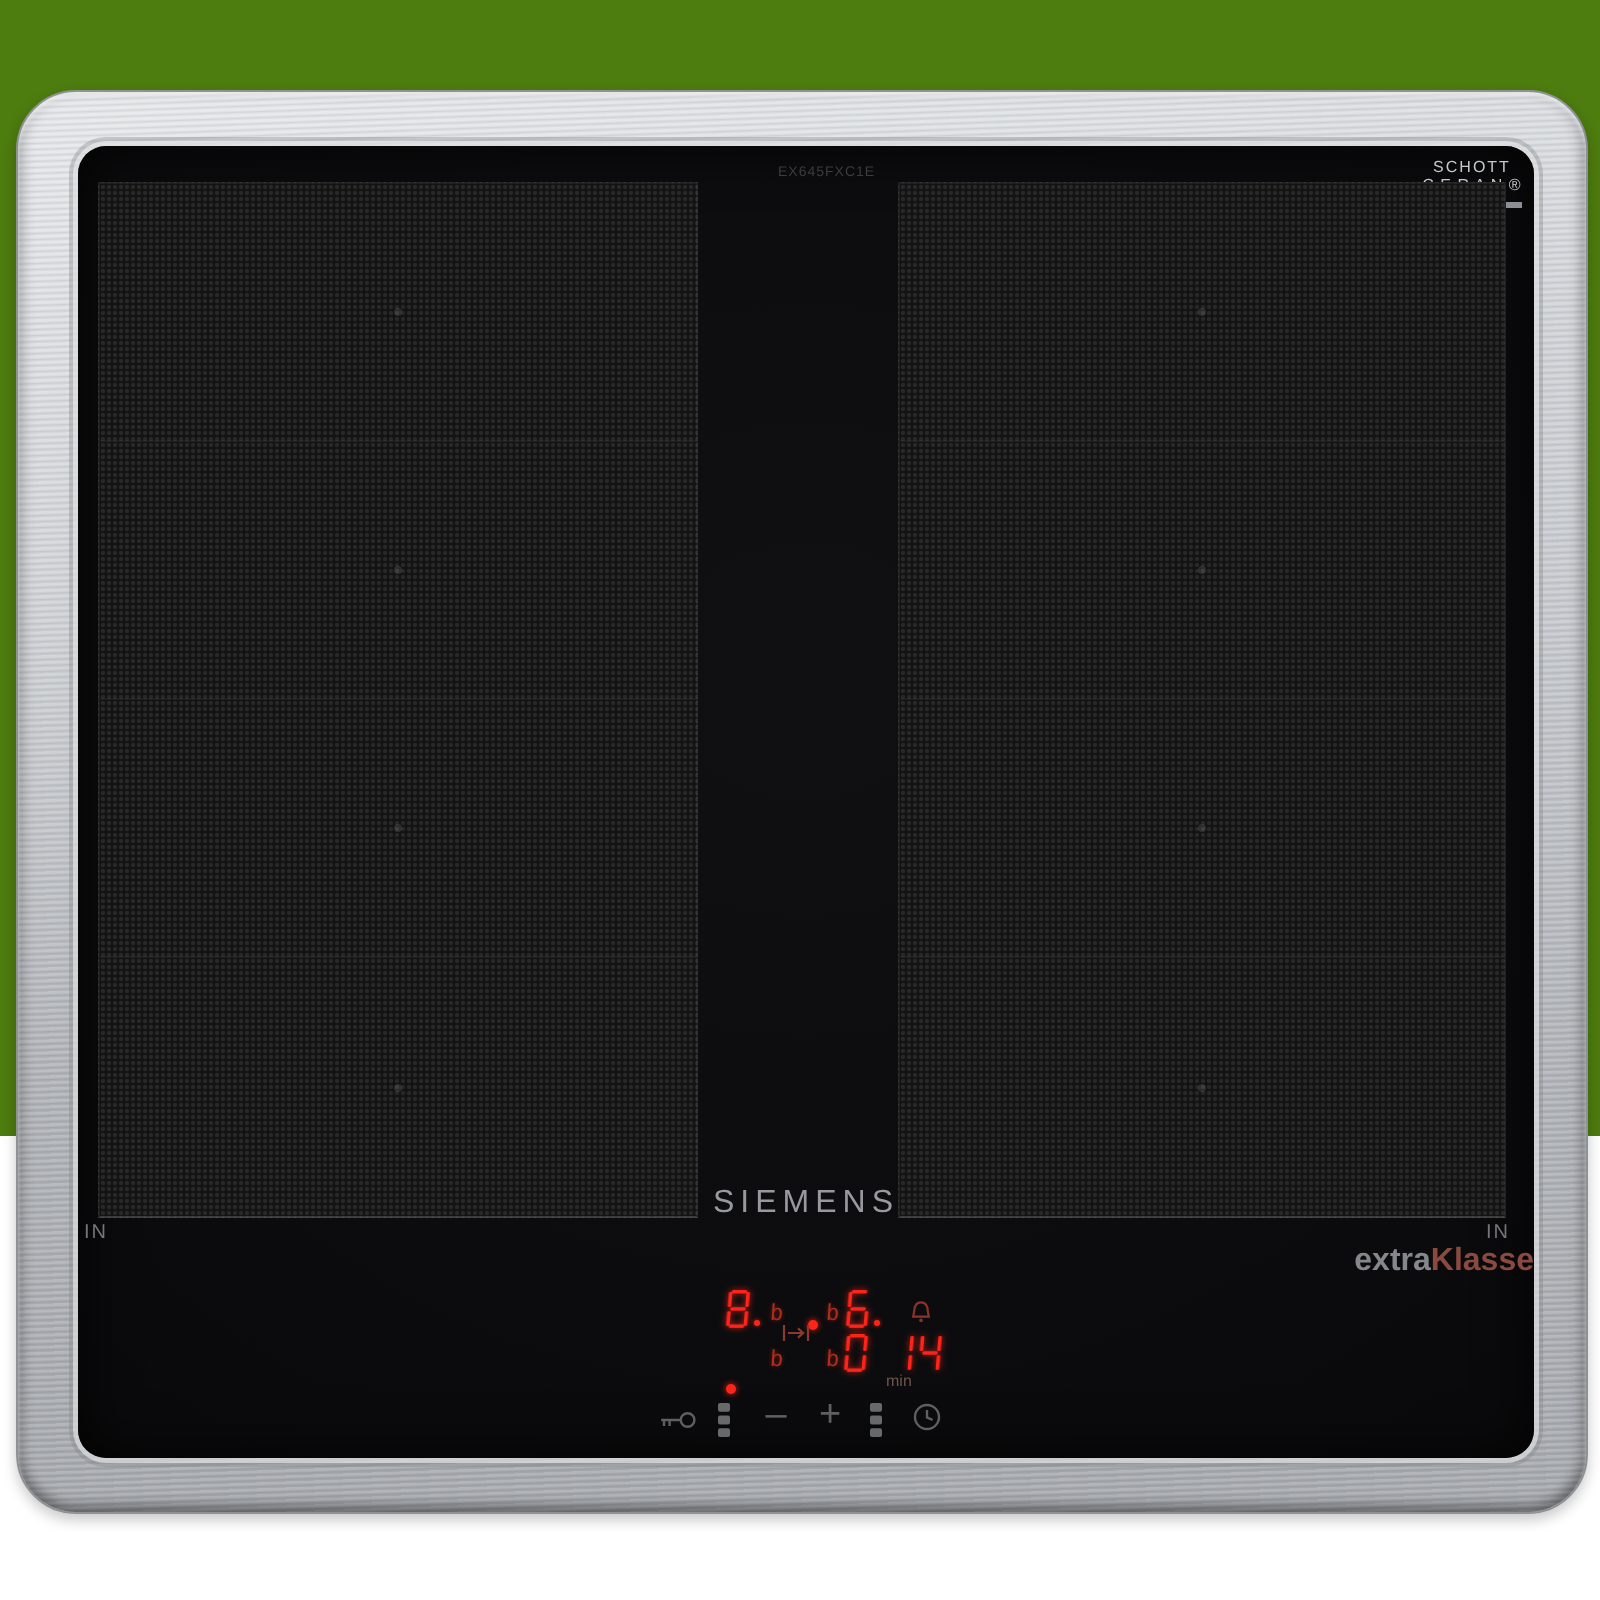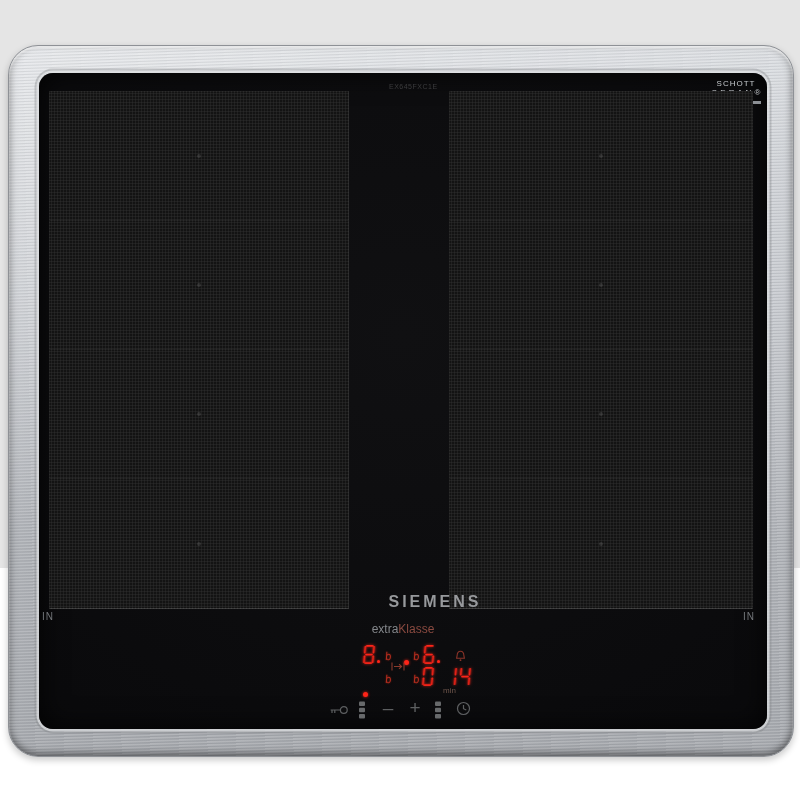--- a/index.html
+++ b/index.html
@@ -1,17 +1,17 @@
 <!DOCTYPE html>
 <html><head>
 <meta charset="utf-8">
 <style>
   html,body{margin:0;padding:0;background:#ffffff;width:800px;height:800px;
     font-family:"Liberation Sans",sans-serif;overflow:hidden;}
-  .stage{position:relative;width:800px;height:568px;background:#e5e5e5;}
+  .stage{position:relative;width:800px;height:568px;background:#4d7c0f;}
 
   
   .frame{position:absolute;left:8px;top:45px;width:784px;height:710px;border-radius:30px;
     background:
       repeating-linear-gradient(178deg, rgba(255,255,255,0.14) 0px, rgba(255,255,255,0.14) 1px, rgba(70,72,76,0.10) 2px, rgba(255,255,255,0) 3px),
       linear-gradient(155deg, rgba(255,255,255,0.38) 0%, rgba(255,255,255,0) 45%),
       linear-gradient(180deg,#d8dbdf 0%,#c7cacf 35%,#afb2b7 70%,#a5a8ad 100%);
     border:1px solid #8e9196;
     box-shadow:0 3px 7px rgba(0,0,0,0.22),
       inset 0 2px 2px rgba(255,255,255,0.65),
@@ -44,22 +44,22 @@
     font-size:7px;color:#3c3c3e;letter-spacing:0.5px;}
   .schott{position:absolute;top:6px;right:6px;text-align:center;line-height:1.15;}
   .schott .l1{font-size:8px;color:#c4c8cc;letter-spacing:1px;}
   .schott .l2{font-size:8px;color:#c4c8cc;letter-spacing:0.5px;}
   .schott .bar{width:50px;height:3px;background:#8b8f94;margin:4px auto 0;}
   .in-label{position:absolute;top:538px;font-size:10px;color:#73767a;letter-spacing:1px;}
   .in-left{left:3px;}
   .in-right{left:704px;}
 
   .brand{position:absolute;top:520px;left:0;width:728px;text-align:center;
-    font-size:16px;font-weight:bold;letter-spacing:3px;color:#97999c;margin-left:32px;}
-  .series{position:absolute;top:549px;left:0;width:728px;text-align:center;font-size:12px;}
+    font-size:16px;font-weight:normal;letter-spacing:3px;color:#97999c;}
+  .series{position:absolute;top:549px;left:0;width:728px;text-align:right;font-size:16px;font-weight:bold;}
   .series .normal{color:#84878b;}
   .series .accent{color:#8a4a40;}
 
   
   .seg{position:absolute;display:flex;align-items:flex-end;gap:2px;}
   .seg svg{width:12px;height:19px;fill:#ff2418;transform:skewX(-5deg);
     filter:drop-shadow(0 0 1.5px rgba(255,36,24,0.8));}
   .seg .dp{width:3px;height:3px;border-radius:50%;background:#ff2418;margin:0 0 1px 0;
     box-shadow:0 0 2px rgba(255,36,24,0.9);}
   .b-led{position:absolute;font-family:"DejaVu Sans Mono",monospace;font-size:11px;

